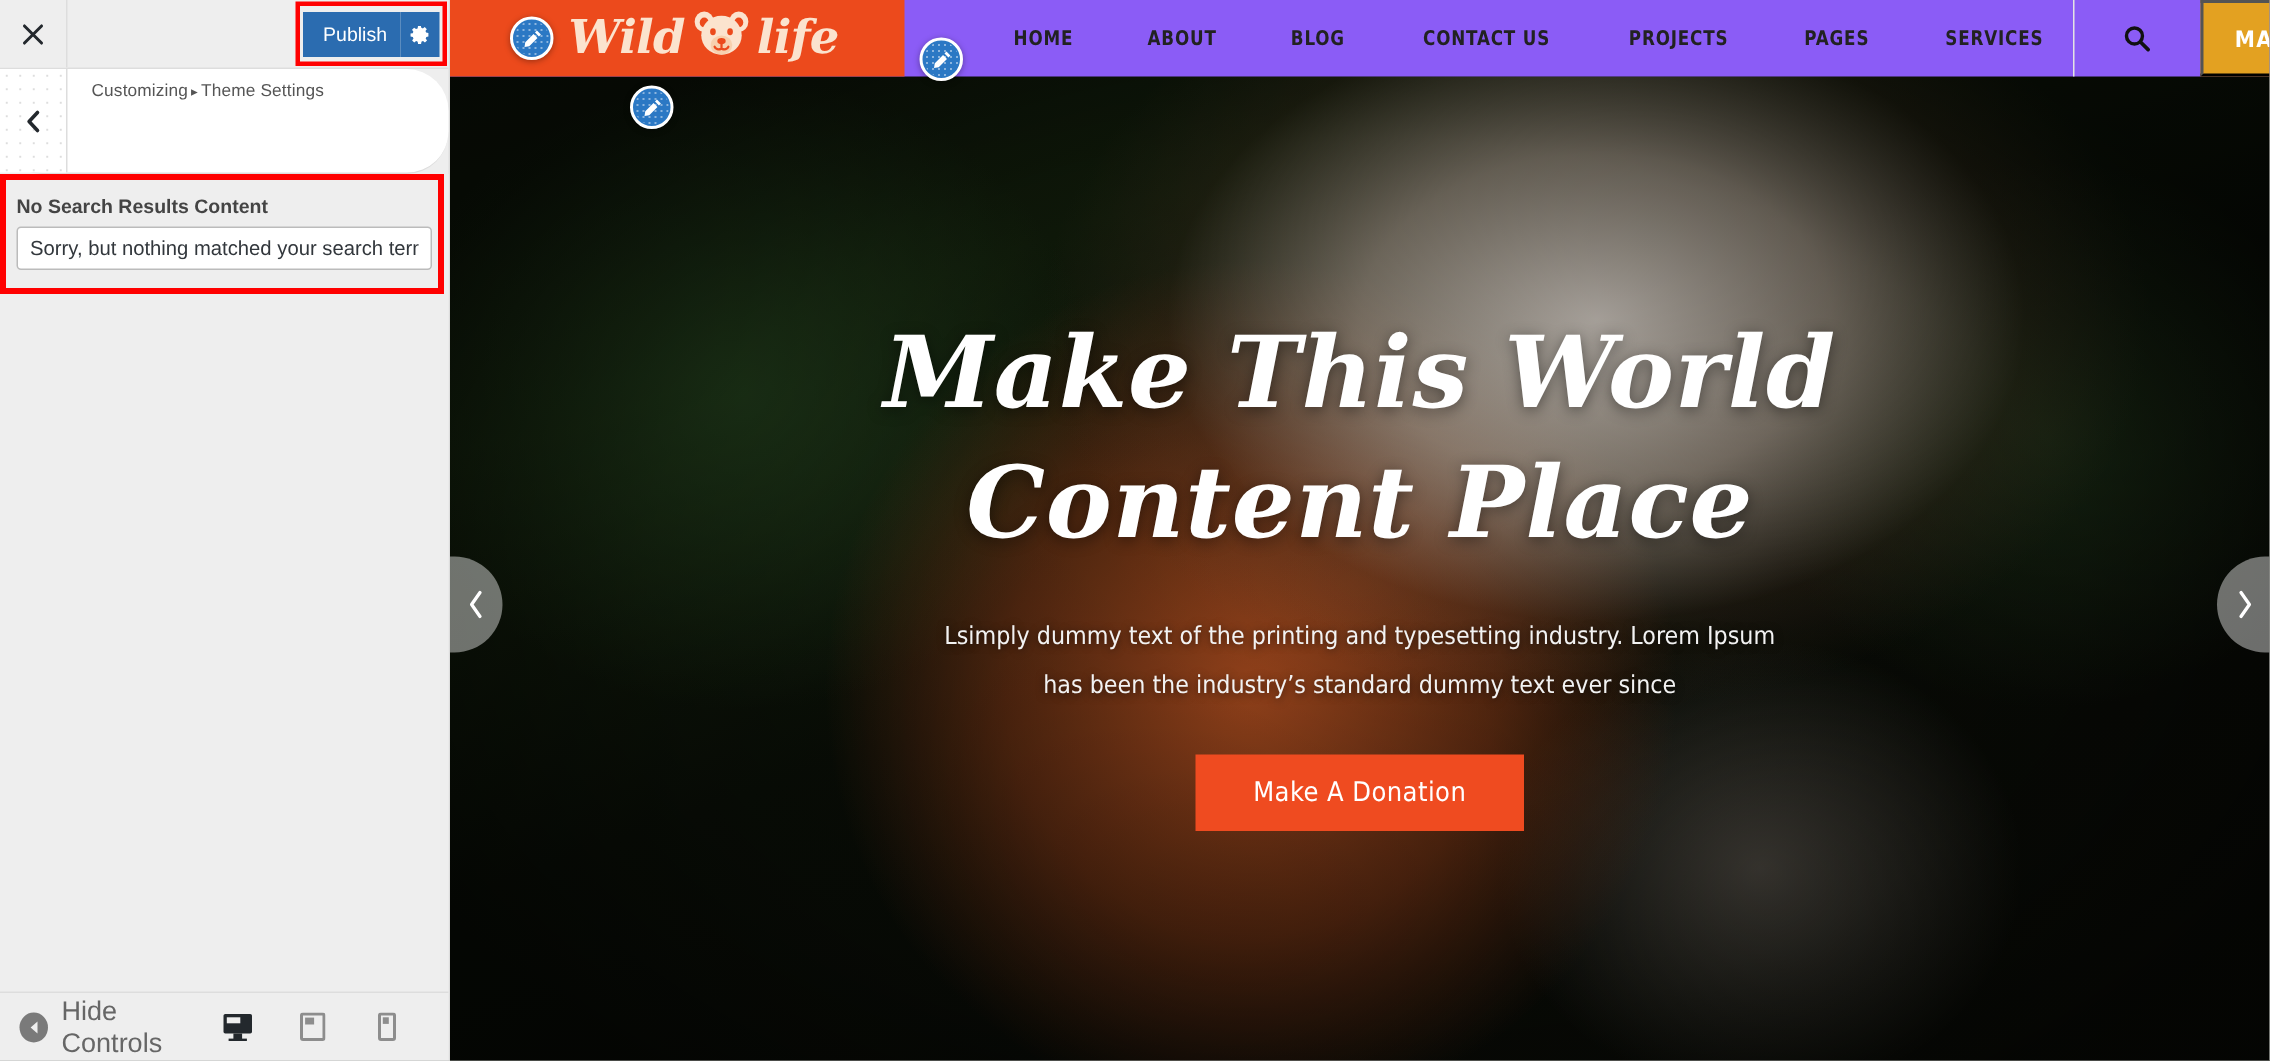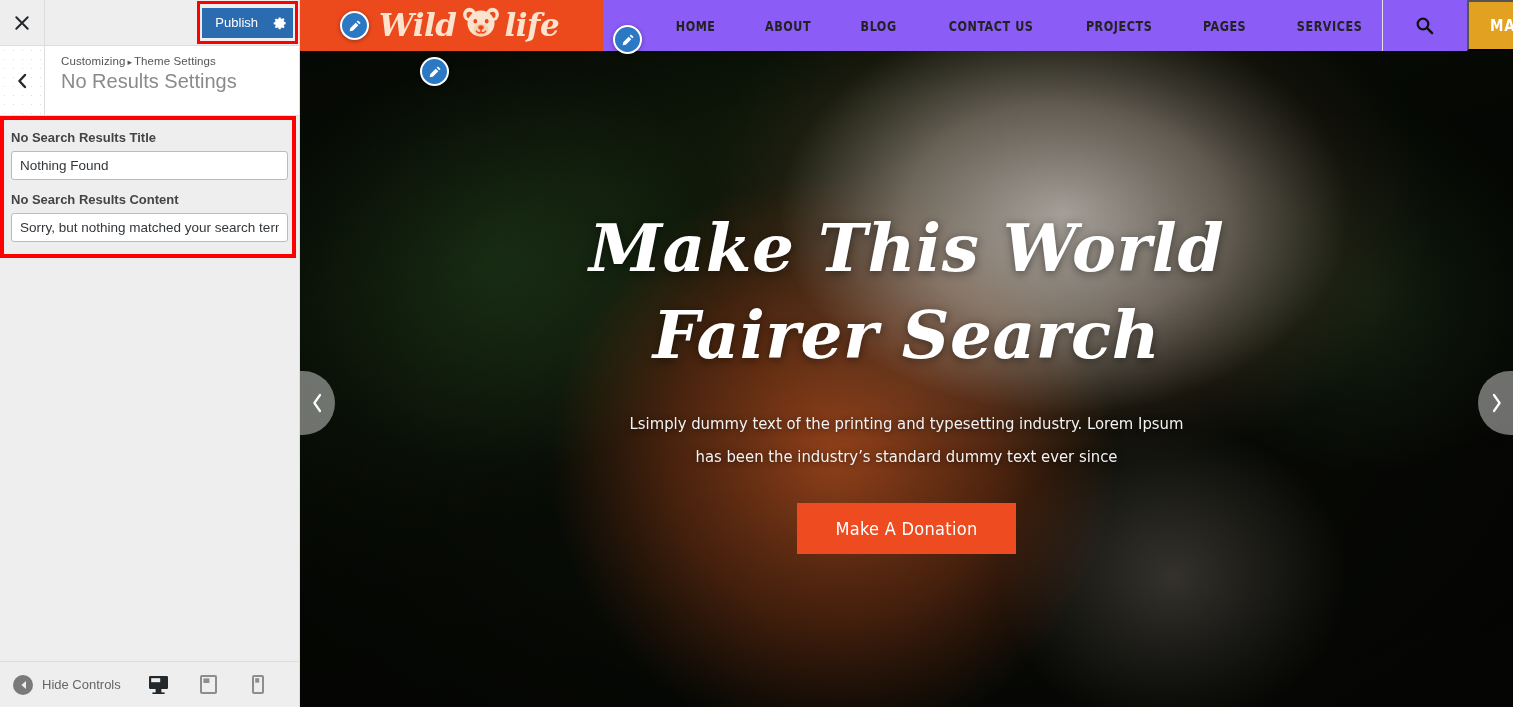--- a/index.html
+++ b/index.html
@@ -71,20 +71,21 @@
     color: #fff;
     cursor: pointer;
   }
 
   
   .cz-panel-head {
     display: flex;
     background: #fff;
     border-bottom: 1px solid #ddd;
     min-height: 70px;
+    border-radius: 28px;
   }
   .cz-back {
     width: 45px; flex: 0 0 45px;
     border-right: 1px solid #ddd;
     background-color: #fff;
     background-image: radial-gradient(#ddd 0.6px, transparent 0.6px);
     background-size: 9px 9px;
     display: flex; align-items: center; justify-content: center;
     cursor: pointer;
   }
@@ -138,21 +139,21 @@
     background: #eeeeee;
     border-top: 1px solid #ddd;
     display: flex; align-items: center;
     padding: 0 14px 0 13px;
     position: relative;
   }
   .hide-controls {
     display: flex; align-items: center; gap: 9px;
     cursor: pointer;
   }
-  .hide-controls-label { font-size: 13px; color: #666; }
+  .hide-controls-label { font-size: 18px; color: #666; }
   .collapse-circle {
     width: 20px; height: 20px; border-radius: 50%;
     background: #7a7a7a;
     display: flex; align-items: center; justify-content: center;
   }
   .devices { margin-left: auto; display: flex; align-items: center; gap: 24px; padding-right: 14px; }
   .device-btn {
     position: relative;
     width: 26px; height: 30px;
     display: flex; align-items: center; justify-content: center;
@@ -372,32 +373,27 @@
     <div class="cz-panel-head">
       <div class="cz-back">
         <svg width="13" height="16" viewBox="0 0 13 16" aria-hidden="true">
           <path d="M9 2 L3.4 8 L9 14" fill="none" stroke="#23282d" stroke-width="2.4" stroke-linecap="round" stroke-linejoin="round"></path>
         </svg>
       </div>
       <div class="cz-titles">
         <div class="cz-breadcrumb">
           <span>Customizing</span><span class="crumb-sep">▸</span><span>Theme Settings</span>
         </div>
-        <div class="cz-panel-title">No Results Settings</div>
       </div>
     </div>
 
     <div class="cz-body">
       <div class="cz-section">
         <div class="section-highlight"></div>
 
-        <div class="ctrl">
-          <label class="ctrl-label">No Search Results Title</label>
-          <input class="ctrl-input" type="text" value="Nothing Found" style="">
-        </div>
 
         <div class="ctrl">
           <label class="ctrl-label">No Search Results Content</label>
           <input class="ctrl-input" type="text" value="Sorry, but nothing matched your search terms" style="">
         </div>
       </div>
     </div>
 
     <div class="cz-footer">
       <div class="hide-controls">
@@ -505,20 +501,20 @@
       </div>
       <div class="slider-arrow next">
         <svg width="13" height="20" viewBox="0 0 13 20" aria-hidden="true">
           <path d="M4 2 L9.6 10 L4 18" fill="none" stroke="#fff" stroke-width="2.2" stroke-linecap="round" stroke-linejoin="round"></path>
         </svg>
       </div>
 
       <div class="hero-content">
         <h1 class="hero-title">
           <span>Make This World</span><br>
-          <span>Fairer Search</span>
+          <span>Content Place</span>
         </h1>
         <p class="hero-sub">Lsimply dummy text of the printing and typesetting industry. Lorem Ipsum has been the industry’s standard dummy text ever since</p>
         <button class="hero-btn">Make A Donation</button>
       </div>
     </section>
   </main>
 </div>
 
 </body></html>

